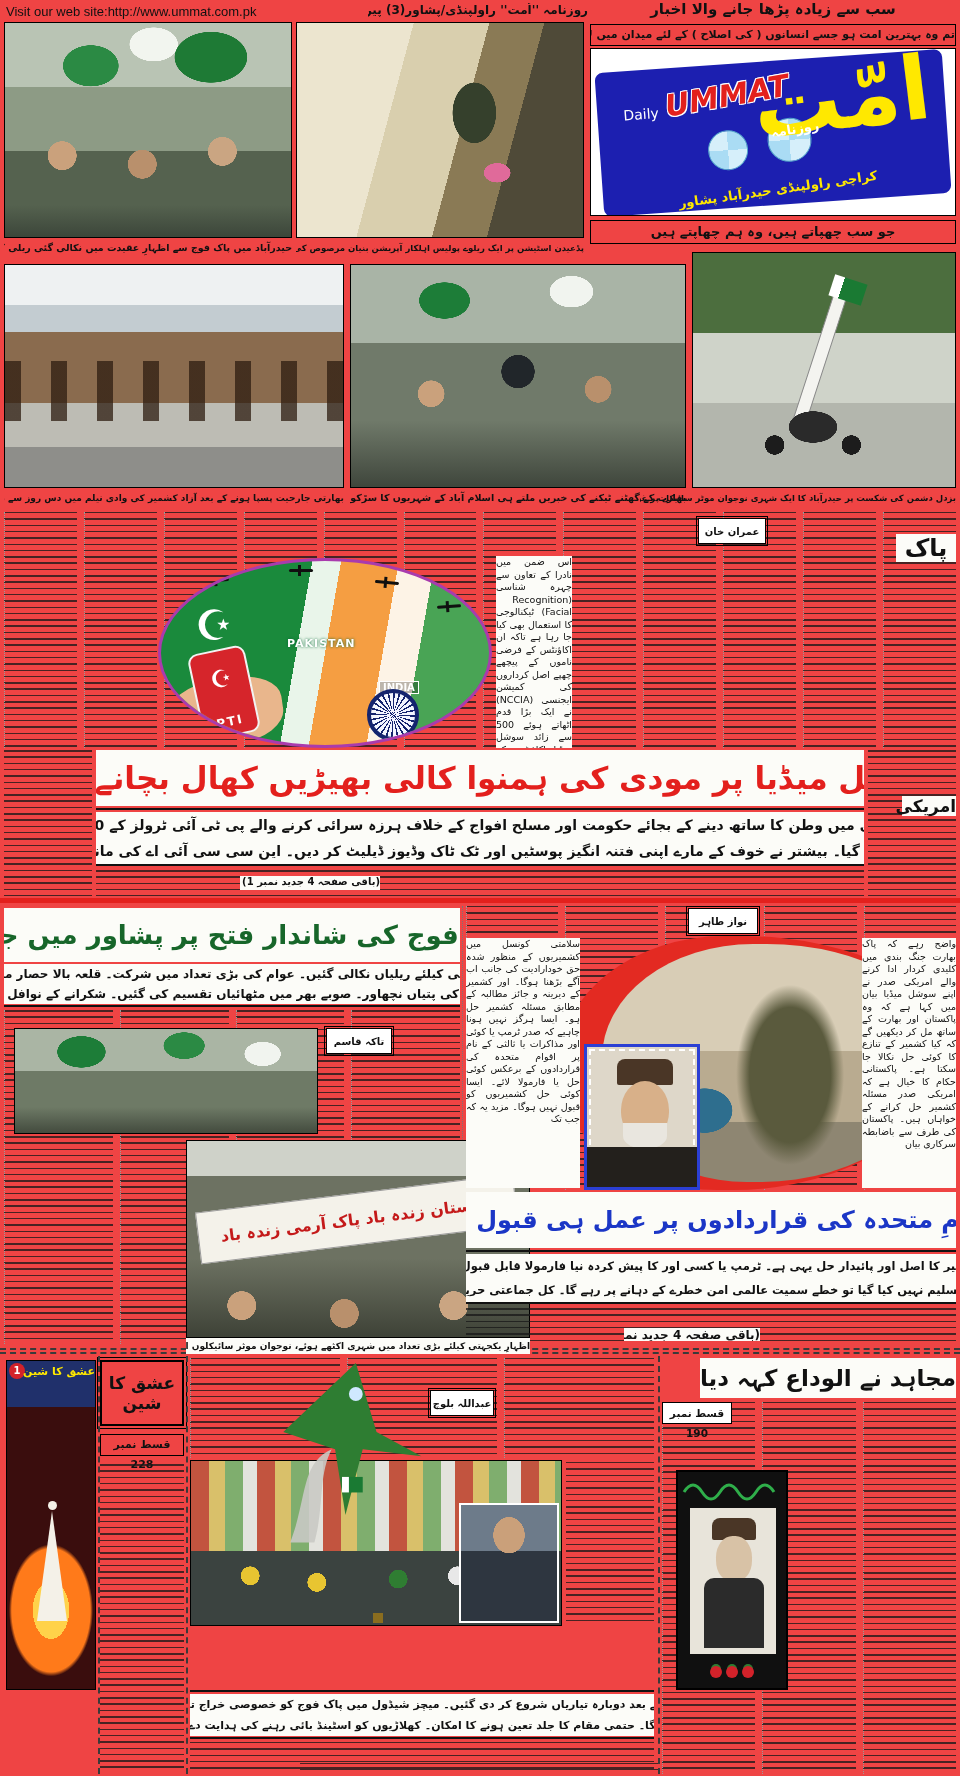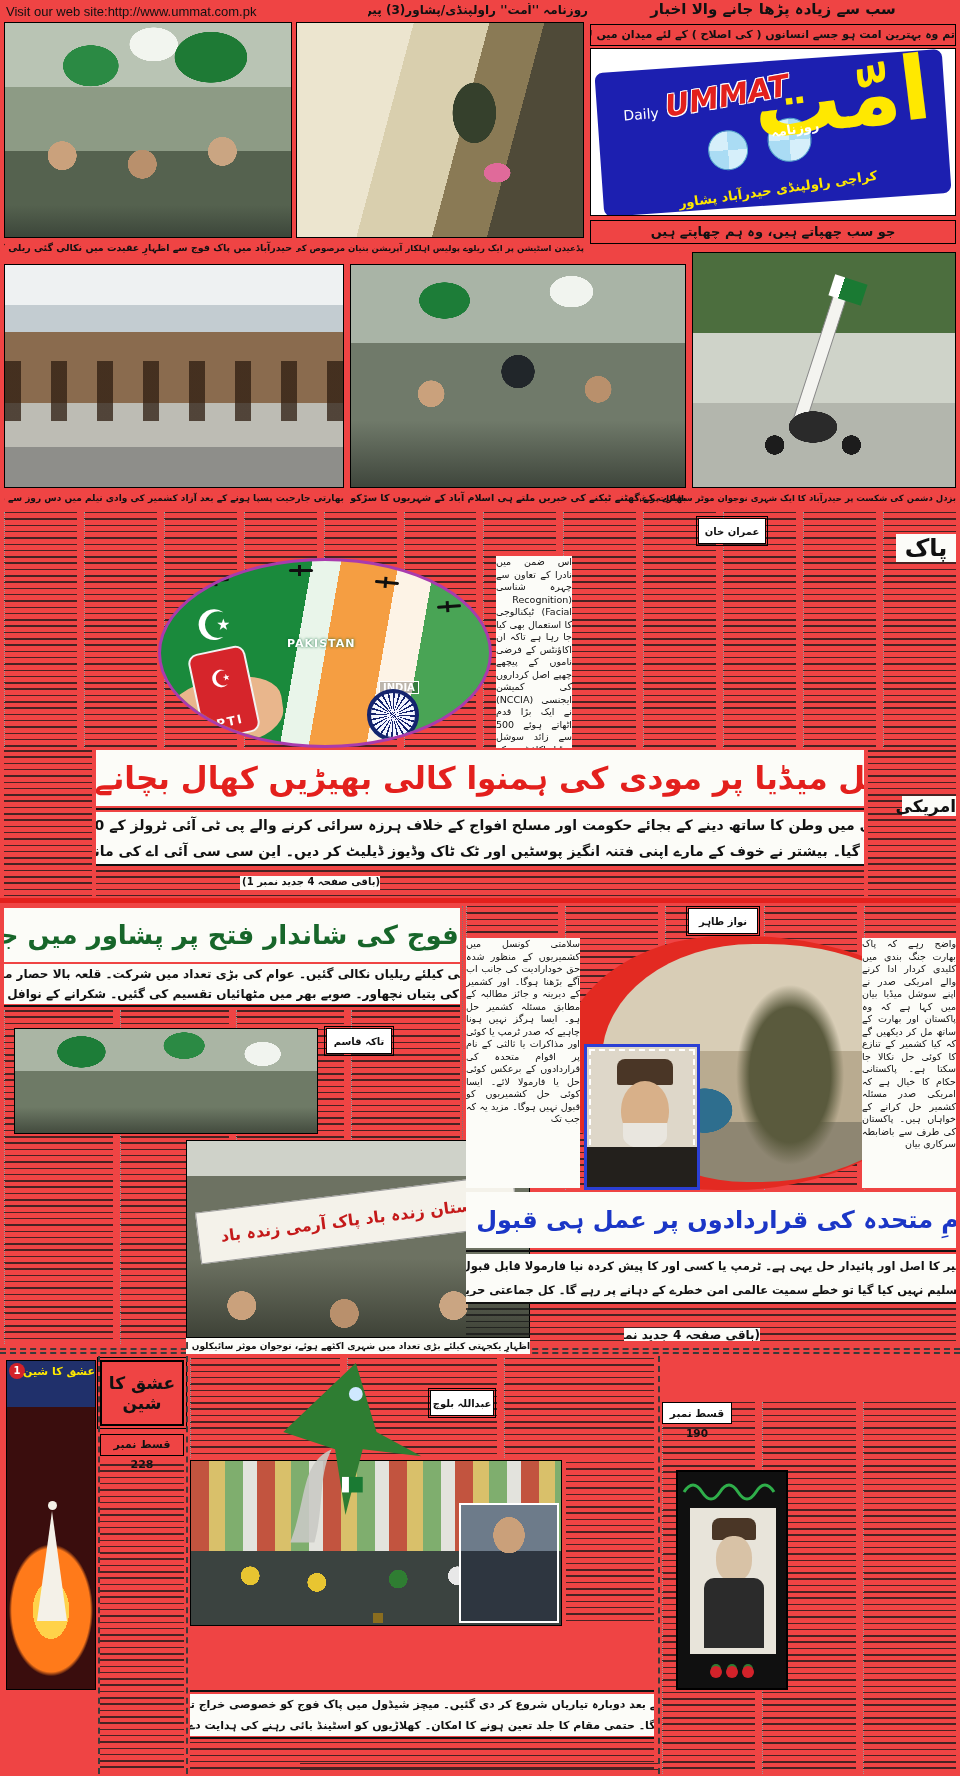--- a/index.html
+++ b/index.html
@@ -264,20 +264,21 @@
       linear-gradient(180deg,#6d7b8a 0 40%,#2e3640 40% 100%)"></div>
   </div>
   <div class="abs sim" style="left:566px;top:1462px;width:88px;height:164px"></div>
 
   <div class="hr" style="left:190px;top:1690px;width:464px;height:2px"></div>
   <div class="sub" style="left:190px;top:1694px;width:464px;height:21px;font-size:11px">سیز فائر کے بعد دوبارہ تیاریاں شروع کر دی گئیں۔ میچز شیڈول میں پاک فوج کو خصوصی خراج تحسین پیش</div>
   <div class="sub" style="left:190px;top:1715px;width:464px;height:21px;font-size:11px">کیا جائے گا۔ حتمی مقام کا جلد تعین ہونے کا امکان۔ کھلاڑیوں کو اسٹینڈ بائی رہنے کی ہدایت دے دی گئی</div>
   <div class="hr" style="left:190px;top:1737px;width:464px;height:2px"></div>
   <div class="abs sim" style="left:190px;top:1742px;width:464px;height:30px"></div>
 
+  <div class="head" style="left:700px;top:1358px;width:256px;height:40px;font-size:23px;color:#111">مجاہد نے الوداع کہہ دیا</div>
   <div class="abs ur b ctr" style="left:662px;top:1402px;width:70px;height:22px;border:1px solid #000;background:#fff;font-size:10.5px;line-height:20px;z-index:4">قسط نمبر 190</div>
   <div class="cols" style="left:662px;top:1402px;width:294px;height:372px">
     <div class="sim"></div>
       <div class="sim"></div>
     <div class="sim"></div>
   </div>
   <div class="memorial" style="left:676px;top:1470px;width:112px;height:220px">
     <svg width="108" height="30" viewBox="0 0 108 30">
       <path d="M6 20 q9 -14 18 0 q9 14 18 0 q9 -14 18 0 q9 14 18 0 q9 -14 18 0" stroke="#2fae4a" stroke-width="3" fill="none"></path>
     </svg>

